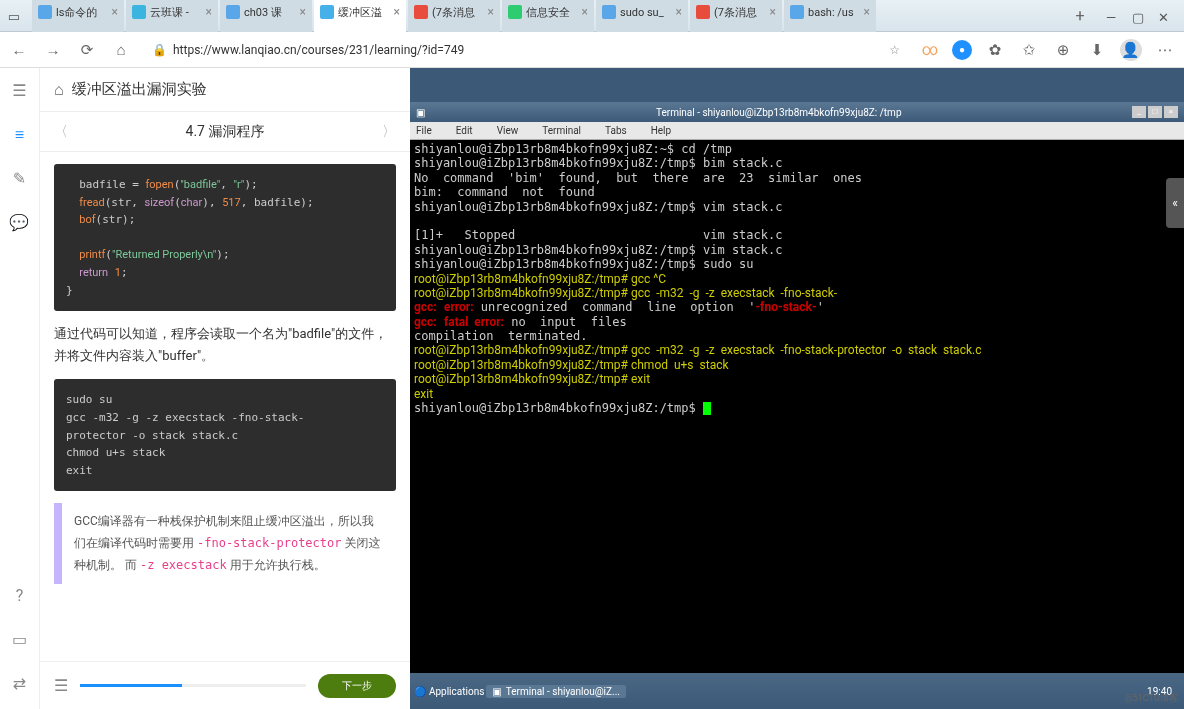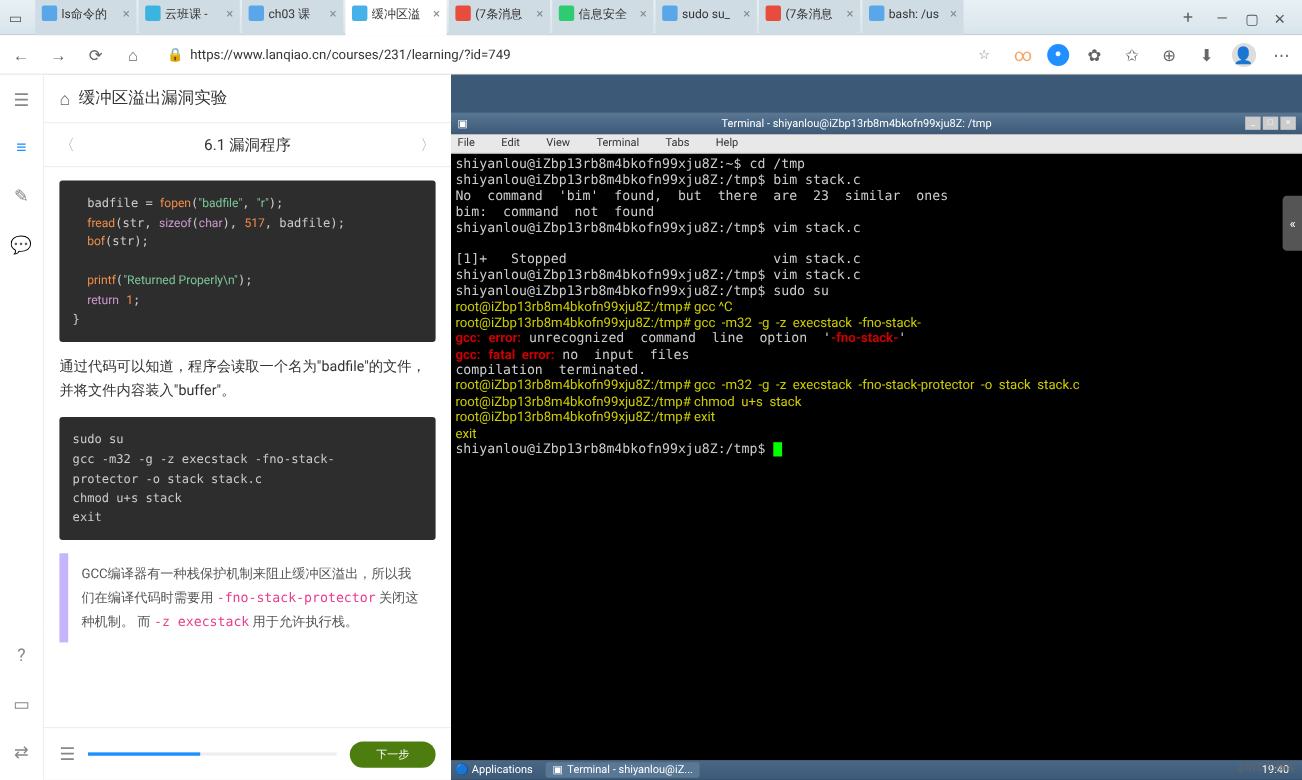--- a/index.html
+++ b/index.html
@@ -51,21 +51,21 @@
 .term-title{height:20px;background:linear-gradient(#5a7894,#3c5a78);color:#fff;font-size:10px;display:flex;align-items:center;padding:0 6px}
 .term-title-txt{flex:1;text-align:center}
 .term-wbtn{display:flex;gap:2px}
 .term-wb{width:14px;height:12px;background:#ccc;font-size:8px;text-align:center;line-height:12px}
 .term-menu{height:18px;background:#e8e8e8;display:flex;align-items:center;padding:0 6px;gap:24px;font-size:10px;color:#333;border-bottom:1px solid #aaa}
 .term-menu span{cursor:pointer}
 .term-body{flex:1;background:#000;color:#ccc;font-family:Consolas,monospace;font-size:12px;line-height:1.2;padding:2px 4px;white-space:pre}
 .term-body .yel{color:#cdcd00}
 .term-body .red{color:#cd0000;font-weight:bold}
 .term-body .cur{background:#0f0;display:inline-block;width:8px;height:13px;vertical-align:middle}
-.vm-taskbar{height:18px;background:linear-gradient(#4a6884,#3c5a78);display:flex;align-items:center;padding:0 4px;gap:12px;font-size:10px;color:#fff}
+.vm-taskbar{height:36px;background:linear-gradient(#4a6884,#3c5a78);display:flex;align-items:center;padding:0 4px;gap:2px;font-size:10px;color:#fff}
 .tb-item{background:#5a7894;padding:1px 6px;border-radius:2px;display:flex;align-items:center;gap:4px}
 .tb-time{margin-left:auto;padding-right:8px}
 .sidebar-r{position:absolute;right:0;top:110px;width:18px;height:50px;background:#555;border-radius:4px 0 0 4px;display:flex;align-items:center;justify-content:center;color:#fff;font-size:12px}
 .watermark{position:absolute;right:6px;bottom:4px;font-size:9px;color:#666}
 </style>
 </head>
 <body>
 
 <div class="titlebar">
  <div style="width:28px;text-align:center"><span style="font-size:13px;color:#555">▭</span></div>
@@ -159,21 +159,21 @@
   </div>
  </div>
 
  <div class="lesson">
   <div class="lhead">
    <span class="lhome">⌂</span>
    <span class="ltitle">缓冲区溢出漏洞实验</span>
   </div>
   <div class="lnav">
    <span class="lnavbtn">〈</span>
-   <span class="lnavtitle">6.1 漏洞程序</span>
+   <span class="lnavtitle">4.7 漏洞程序</span>
    <span class="lnavbtn">〉</span>
   </div>
   <div class="lbody">
    <div class="code" id="code1">  badfile = <span class="fn">fopen</span>(<span class="str">"badfile"</span>, <span class="str">"r"</span>);
   <span class="fn">fread</span>(str, <span class="kw">sizeof</span>(<span class="kw">char</span>), <span class="num">517</span>, badfile);
   <span class="fn">bof</span>(str);
 
   <span class="fn">printf</span>(<span class="str">"Returned Properly\n"</span>);
   <span class="kw">return</span> <span class="num">1</span>;
 }</div>

